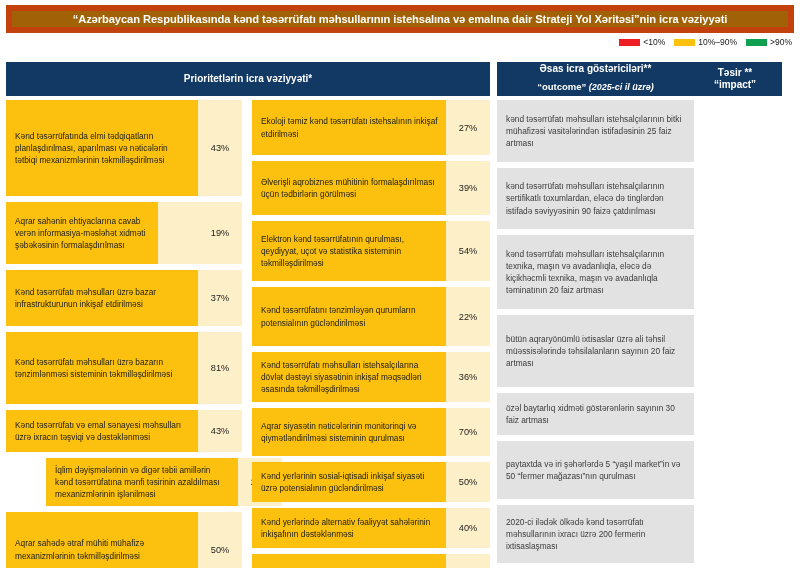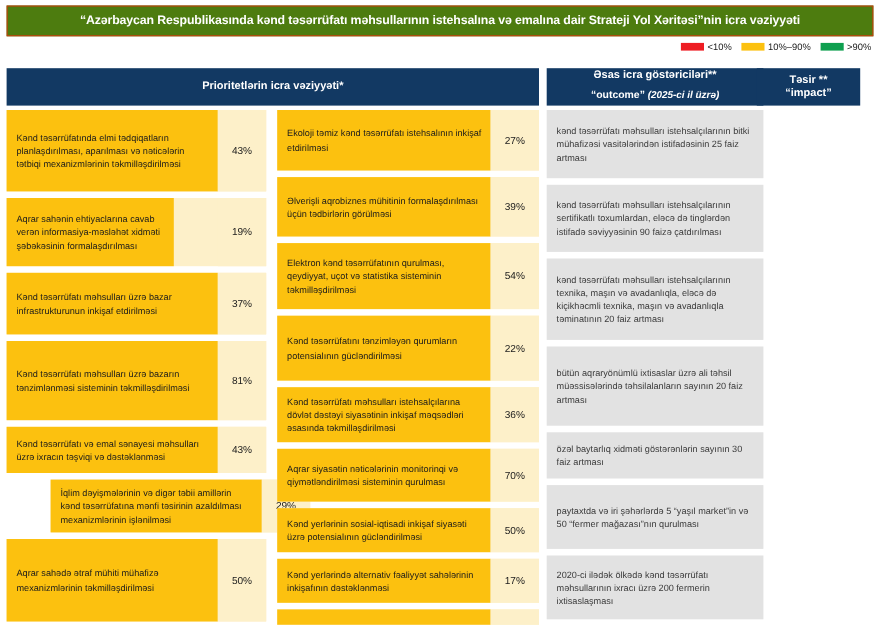--- a/index.html
+++ b/index.html
@@ -14,22 +14,22 @@
     position: relative;
     width: 800px; height: 568px;
     background: #ffffff;
   }
 
   
   .title-bar {
     position: absolute;
     left: 6px; top: 5px;
     width: 788px; height: 28px;
-    background: #4d7c0f;
-    border: 1px solid #c2410c;
+    background: #a16207;
+    border: 6px solid #c2410c;
     display: flex; align-items: center; justify-content: center;
   }
   .title-bar .title-text {
     color: #ffffff;
     font-size: 11.2px;
     font-weight: bold;
     letter-spacing: -0.1px;
     white-space: nowrap;
   }
 
@@ -145,21 +145,21 @@
   </div>
 
   <div class="hdr" id="hdr-impact">
     <div>
       <div class="h-main">Təsir **</div>
       <div class="h-main">“impact”</div>
     </div>
   </div>
 
   <div class="col" id="col-1">
-      <div class="prow" style="height: 74px;">
+      <div class="prow" style="height: 96px;">
         <div class="ptext">Kənd təsərrüfatında elmi tədqiqatların planlaşdırılması, aparılması və nəticələrin tətbiqi mexanizmlərinin təkmilləşdirilməsi</div>
         <div class="pval">43%</div>
       </div>
       <div class="prow" style="height: 62px; gap: 40px;">
         <div class="ptext">Aqrar sahənin ehtiyaclarına cavab verən informasiya-məsləhət xidməti şəbəkəsinin formalaşdırılması</div>
         <div class="pval">19%</div>
       </div>
       <div class="prow" style="height: 56px;">
         <div class="ptext">Kənd təsərrüfatı məhsulları üzrə bazar infrastrukturunun inkişaf etdirilməsi</div>
         <div class="pval">37%</div>
@@ -205,21 +205,21 @@
       <div class="prow" style="height: 48px;">
         <div class="ptext">Aqrar siyasətin nəticələrinin monitorinqi və qiymətləndirilməsi sisteminin qurulması</div>
         <div class="pval">70%</div>
       </div>
       <div class="prow" style="height: 40px;">
         <div class="ptext">Kənd yerlərinin sosial-iqtisadi inkişaf siyasəti üzrə potensialının gücləndirilməsi</div>
         <div class="pval">50%</div>
       </div>
       <div class="prow" style="height: 40px;">
         <div class="ptext">Kənd yerlərində alternativ fəaliyyət sahələrinin inkişafının dəstəklənməsi</div>
-        <div class="pval">17%</div>
+        <div class="pval">40%</div>
       </div>
       <div class="prow" style="height: 50px;">
         <div class="ptext">Yerli icmaların kəndin inkişafına dair təşəbbüslərinin dəstəklənməsi</div>
         <div class="pval">40%</div>
       </div>
     </div>
   <div class="col" id="col-3">
       <div class="orow" style="height: 62px;">kənd təsərrüfatı məhsulları istehsalçılarının bitki mühafizəsi vasitələrindən istifadəsinin 25 faiz artması</div>
       <div class="orow" style="height: 61px;">kənd təsərrüfatı məhsulları istehsalçılarının sertifikatlı toxumlardan, eləcə də tinglərdən istifadə səviyyəsinin 90 faizə çatdırılması</div>
       <div class="orow" style="height: 74px;">kənd təsərrüfatı məhsulları istehsalçılarının texnika, maşın və avadanlıqla, eləcə də kiçikhəcmli texnika, maşın və avadanlıqla təminatının 20 faiz artması</div>

